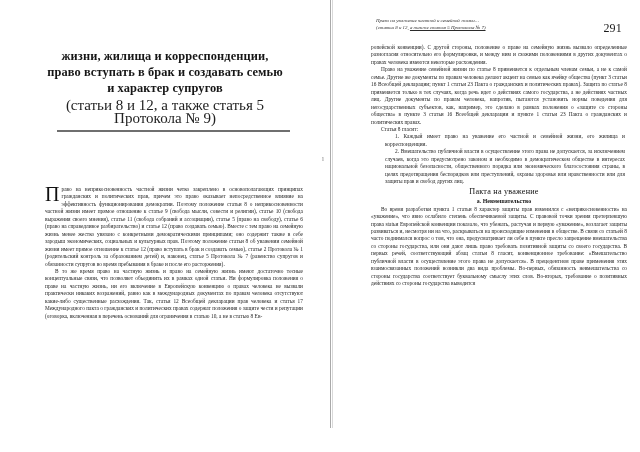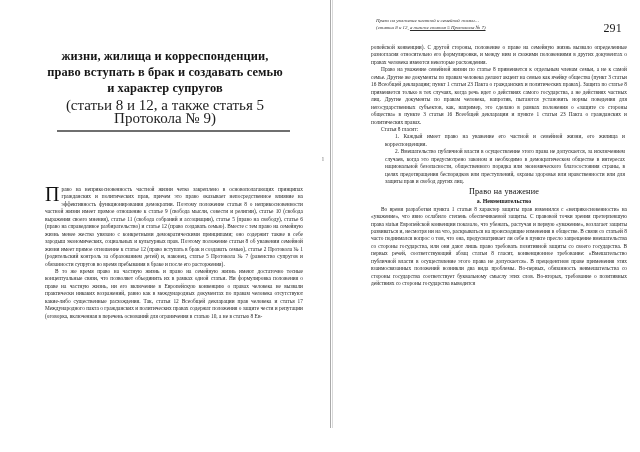--- a/index.html
+++ b/index.html
@@ -233,21 +233,21 @@
     <div class="right-body">
       <p class="noindent">ропейской конвенции). С другой стороны, положение о праве на семейную жизнь вызвало определенные разногласия относительно его формулировки, и между ним и схожими положениями в других документах о правах человека имеются некоторые расхождения.</p>
       <p>Право на уважение семейной жизни по статье 8 применяется к отдельным членам семьи, а не к самой семье. Другие же документы по правам человека делают акцент на семью как ячейку общества (пункт 3 статьи 16 Всеобщей декларации; пункт 1 статьи 23 Пакта о гражданских и политических правах). Защита по статье 8 применяется только в тех случаях, когда речь идет о действиях самого государства, а не действиях частных лиц. Другие документы по правам человека, напротив, пытаются установить нормы поведения для негосударственных субъектов, как, например, это сделано в рамках положения о «защите со стороны общества» в пункте 3 статьи 16 Всеобщей декларации и пункте 1 статьи 23 Пакта о гражданских и политических правах.</p>
       <p>Статья 8 гласит:</p>
 
       <div class="quote-block">
         <p>1. Каждый имеет право на уважение его частной и семейной жизни, его жилища и корреспонденции.</p>
         <p>2. Вмешательство публичной власти в осуществление этого права не допускается, за исключением случаев, когда это предусмотрено законом и необходимо в демократическом обществе в интересах национальной безопасности, общественного порядка или экономического благосостояния страны, в целях предотвращения беспорядков или преступлений, охраны здоровья или нравственности или для защиты прав и свобод других лиц.</p>
       </div>
 
-      <p class="h-center">Право на уважение</p>
+      <p class="h-center">Пакта на уважение</p>
       <p class="h-sub">a. Невмешательство</p>
 
       <p>Во время разработки пункта 1 статьи 8 характер защиты прав изменился с «неприкосновенности» на «уважение», что явно ослабило степень обеспечиваемой защиты. С правовой точки зрения претерпевшую права statьи Европейской конвенции показало, что убежать, растучая и первую «уважение», возлагает защиты развиваться и, несмотря ни на что, раскрываться на происходящие изменения в обществе. В связи со статьей 8 часто поднимался вопрос о том, что она, предусматривает ли себе в пункте пресло запрещение вмешательства со стороны государства, или они дают лишь право требовать позитивной защиты со своего государства. В первых речей, соответствующий абзац статьи 8 гласит, конвенционное требование: «Вмешательство публичной власти в осуществление этого права не допускается». В прецедентном праве применения этих взаимосвязанных положений возникли два вида проблемы. Во-первых, обязанность невмешательства со стороны государства соответствует буквальному смыслу этих слов. Во-вторых, требование о позитивных действиях со стороны государства выводится</p>
     </div>
 
   </div>
 
 </div>
 
 </body></html>

